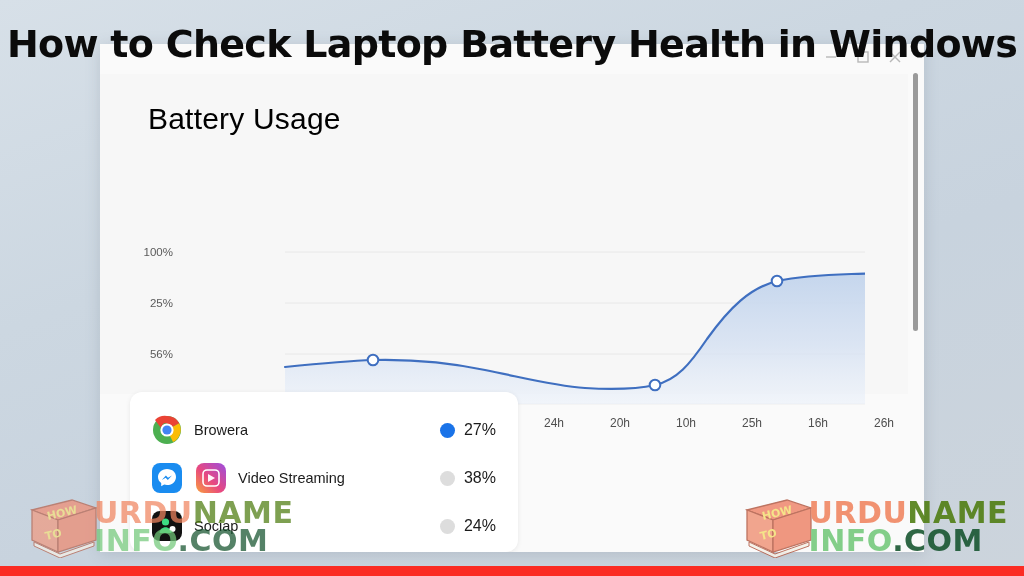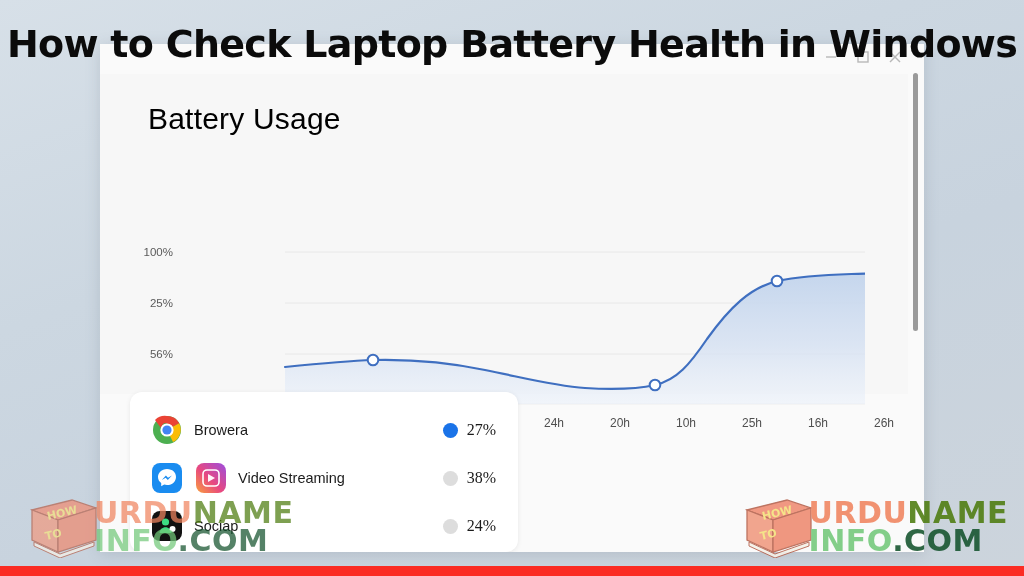--- a/index.html
+++ b/index.html
@@ -127,21 +127,21 @@
     position: relative;
   }
   .app-icon.ico2 { margin-left: 14px; }
   .app-label {
     font-size: 14.5px; color: #1b1b1b;
     margin-left: 12px;
     white-space: nowrap;
   }
   .app-pct-wrap {
     position: absolute; right: 22px;
-    display: flex; align-items: center; gap: 9px; font-family: Liberation Serif, serif;
+    display: flex; align-items: center; gap: 9px;
   }
   .dot { width: 15px; height: 15px; border-radius: 50%; }
   .dot.on  { background: #1a73e8; }
   .dot.off { background: #dddddd; }
   .app-pct { font-size: 16px; color: #1b1b1b; }
 
   
   #progress-row {
     position: absolute;
     left: 436px; top: 366px;

